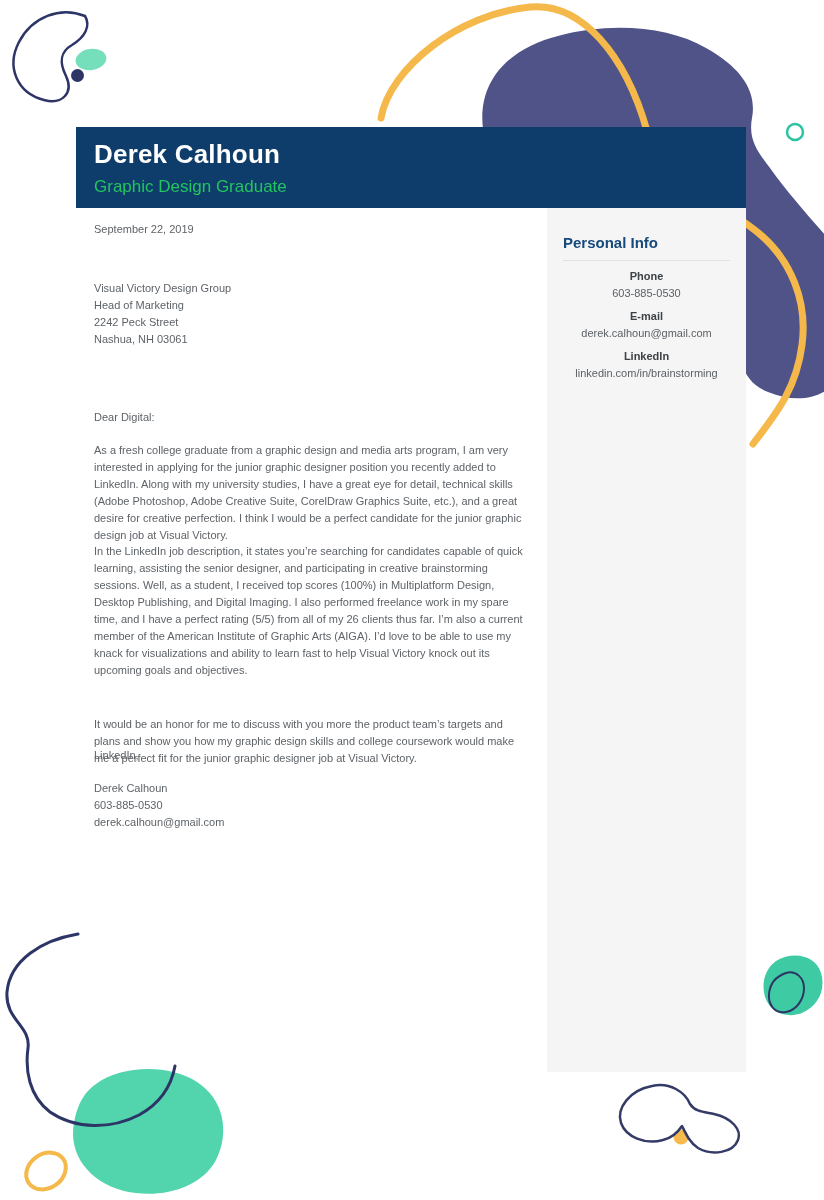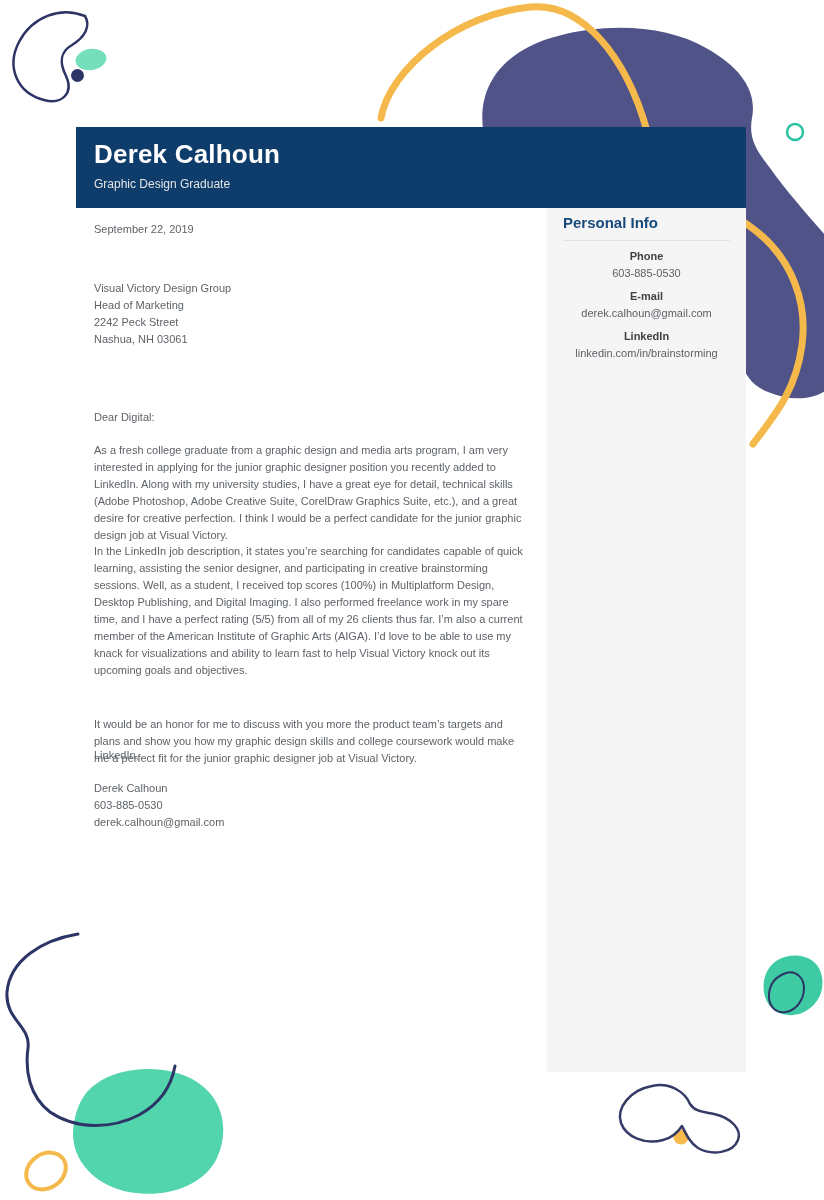--- a/index.html
+++ b/index.html
@@ -18,25 +18,25 @@
   .banner {
     position: absolute; left: 76px; top: 127px; width: 670px; height: 81px;
     background: #0e3c6b; z-index: 2;
   }
   .banner .name {
     position: absolute; left: 18px; top: 12px;
     font-size: 26px; font-weight: bold; color: #ffffff; letter-spacing: 0.2px;
   }
   .banner .jobtitle {
     position: absolute; left: 18px; top: 50px;
-    font-size: 12px; color: #e5e5e5;
+    font-size: 17px; color: #22c55e;
   }
   .sidebar {
     position: absolute; left: 547px; top: 208px; width: 199px; height: 864px;
-    background: #f5f5f6; z-index: 1; padding: 6px 16px;
+    background: #f5f5f6; z-index: 1; padding: 26px 16px;
   }
   .sidebar .heading {
     font-size: 15px; font-weight: bold; color: #17497b;
   }
   .sidebar .divider {
     margin-top: 9px; border-bottom: 1px solid #e0e2e4; height: 0;
   }
   .contact-item { margin-top: 7px; text-align: center; }
   .contact-item:first-of-type { margin-top: 7px; }
   .contact-label {

